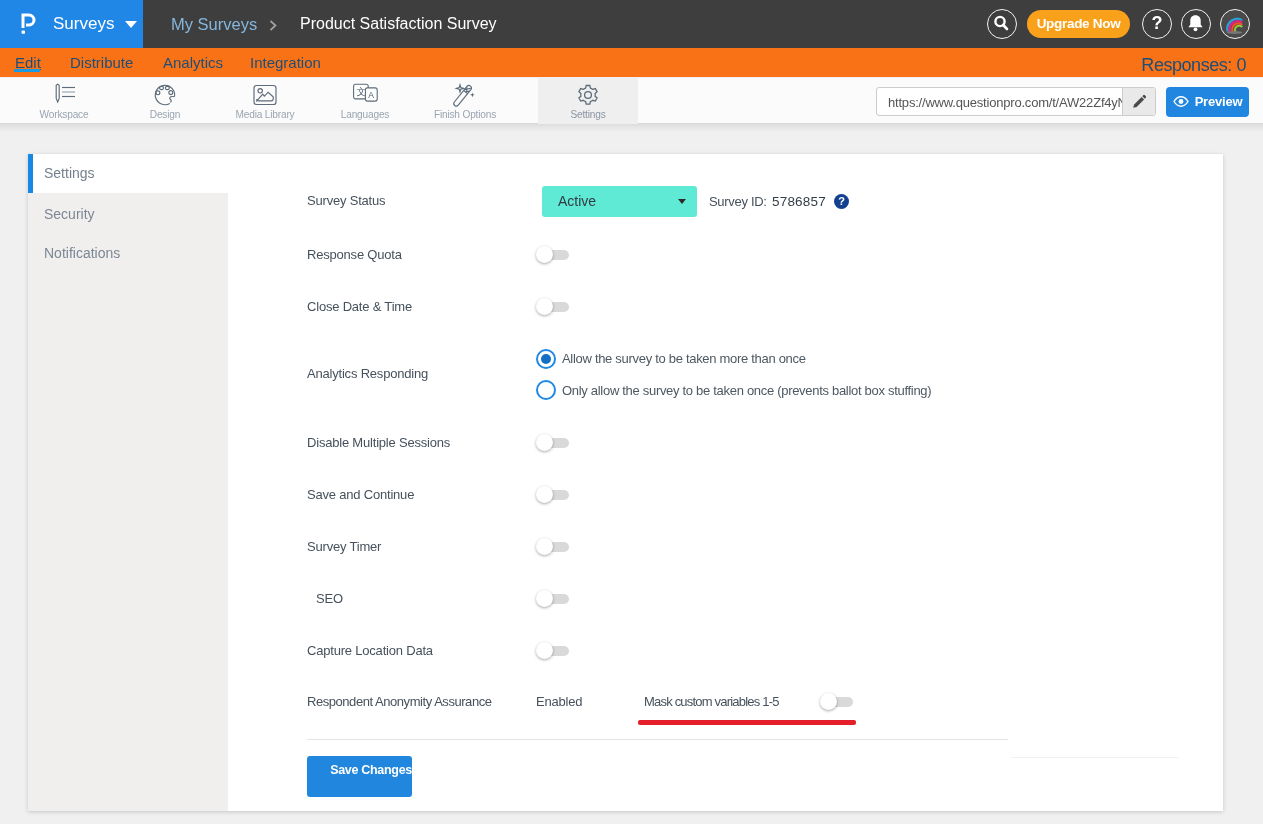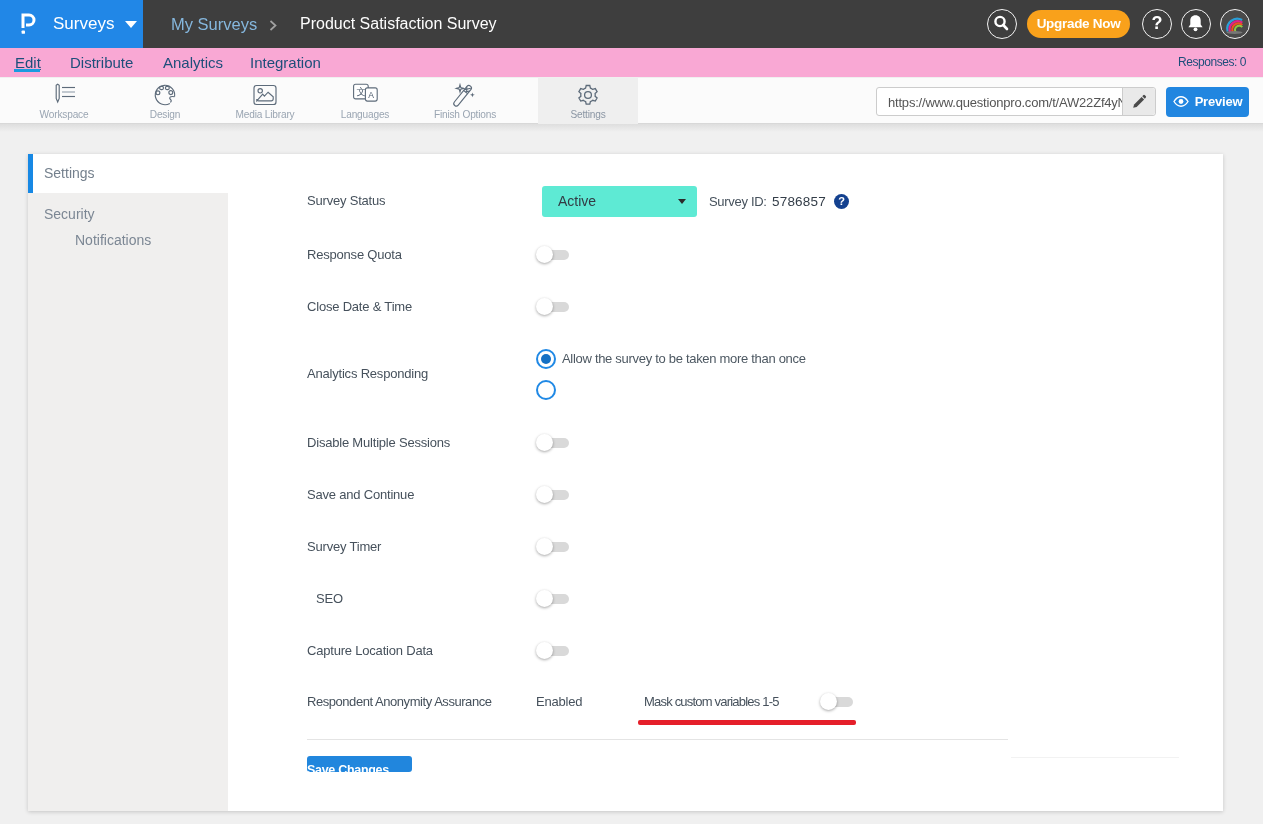--- a/index.html
+++ b/index.html
@@ -13,24 +13,24 @@
 .surveys-t { position:absolute; left:53px; top:14px; color:#fff; font-size:17px; }
 .logocaret { position:absolute; left:125px; top:21px; width:0; height:0; border-left:6px solid transparent; border-right:6px solid transparent; border-top:7px solid #fff; }
 .crumb1 { position:absolute; left:171px; top:15px; color:#85b7dd; font-size:16.5px; }
 .crumbsep { position:absolute; left:269px; top:17px; }
 .crumb2 { position:absolute; left:300px; top:15px; color:#fdfdfd; font-size:16px; }
 .circ { position:absolute; top:9px; width:30px; height:30px; border:1.5px solid #f2f2f2; border-radius:50%; }
 .upgrade { position:absolute; left:1027px; top:10px; width:103px; height:28px; background:#f9a11b; border-radius:14px; color:#fff; font-size:13.5px; letter-spacing:-0.3px; font-weight:bold; text-align:center; line-height:28px; }
 .qmark { color:#fff; font-size:18px; font-weight:bold; text-align:center; line-height:27px; }
 
 
-.subnav { position:absolute; left:0; top:48px; width:1263px; height:29px; background:#f9a8d4; }
+.subnav { position:absolute; left:0; top:48px; width:1263px; height:29px; background:#f97316; }
 .navitem { position:absolute; top:6px; color:#1d4e7a; font-size:15px; }
 .edit-underline { position:absolute; left:14px; top:21px; width:26px; height:2.5px; background:#1a9be0; }
-.responses { position:absolute; right:17px; top:7px; color:#1d4e7a; font-size:12px; letter-spacing:-0.45px; }
+.responses { position:absolute; right:17px; top:7px; color:#1d4e7a; font-size:18px; letter-spacing:-0.45px; }
 
 
 .toolbar { position:absolute; left:0; top:77px; width:1263px; height:47px; background:#fbfbfb; border-top:1px solid #f0f0f0; border-bottom:1px solid #d8d8d8; }
 .tool { position:absolute; top:0; height:46px; text-align:center; }
 .tool .lbl { position:absolute; width:200px; left:50%; margin-left:-100px; top:30px; font-size:11.5px; letter-spacing:-0.2px; color:#9aa5b2; transform:scaleX(0.88); }
 .tool svg { margin-top:5px; }
 .tool.active { background:#efefef; }
 .urlbox { position:absolute; left:876px; top:9px; width:280px; height:29px; background:#fff; border:1px solid #ccc; border-radius:3px; }
 .urlbox .txt { position:absolute; left:11px; top:7px; font-size:13px; letter-spacing:-0.2px; color:#555; white-space:nowrap; width:237px; overflow:hidden; }
 .urlbox .pbox { position:absolute; right:0; top:0; width:33px; height:27px; background:#e9e9e9; border-left:1px solid #ccc; border-radius:0 3px 3px 0; }
@@ -54,21 +54,21 @@
 .dropdown .car { position:absolute; right:11px; top:13px; width:0; height:0; border-left:4.5px solid transparent; border-right:4.5px solid transparent; border-top:5.5px solid #2b2b2b; }
 .sid-l { position:absolute; font-size:13px; letter-spacing:-0.3px; color:#46515c; }
 .sid-v { position:absolute; font-size:13.5px; letter-spacing:0.2px; color:#333d48; }
 .helpc { position:absolute; left:834px; top:194px; width:15px; height:15px; background:#14418f; border-radius:50%; color:#fff; font-size:11px; font-weight:bold; text-align:center; line-height:15px; }
 .radio { position:absolute; width:20px; height:20px; border:2px solid #2089e5; border-radius:50%; background:#fff; }
 .radio.sel::after { content:""; position:absolute; left:3px; top:3px; width:10px; height:10px; background:#1470c4; border-radius:50%; }
 .rtext { position:absolute; font-size:13px; letter-spacing:-0.3px; color:#4d5862; }
 .redbar { position:absolute; left:638px; top:720px; width:218px; height:5px; background:#e51f2a; border-radius:2px; }
 .divider { position:absolute; left:279px; top:585px; width:701px; height:1px; background:#e4e4e4; }
 .divider2 { position:absolute; left:983px; top:603px; width:168px; height:1px; background:#f2f2f2; }
-.savebtn { position:absolute; left:279px; top:602px; width:105px; height:16px; background:#2186dd; border-radius:3px; color:#fff; font-size:12.5px; letter-spacing:-0.3px; font-weight:bold; text-align:left; line-height:28px; }
+.savebtn { position:absolute; left:279px; top:602px; width:105px; height:41px; background:#2186dd; border-radius:3px; color:#fff; font-size:12.5px; letter-spacing:-0.3px; font-weight:bold; text-align:right; line-height:28px; }
 </style>
 </head>
 <body>
 
 <div class="topbar">
   <div class="logobox">
     <svg class="plogo" width="15" height="21" viewBox="0 0 15 21">
       <path d="M2 15 V2 H8 A5 5 0 0 1 8 12 H5" fill="none" stroke="#fff" stroke-width="3"></path>
       <rect x="0.6" y="17.4" width="3.4" height="3.4" rx="0.9" fill="#fff"></rect>
     </svg>
@@ -205,21 +205,21 @@
 </div>
 
 <div class="pageshadow"></div>
 
 <div class="card">
   <div class="sidebar"></div>
   <div class="sideactive">
       <span>Settings</span>
     </div>
   <span class="sideitem" style="top:52px;">Security</span>
-  <span class="sideitem" style="top:78px;margin-left:31px;">Notifications</span>
+  <span class="sideitem" style="top:91px;">Notifications</span>
 
   <span class="flabel" style="left:279px; top:39px;">Survey Status</span>
   <div class="dropdown" style="left:514px; top:32px;">
       <span class="val">Active</span>
       <div class="car"></div>
     </div>
   <span class="sid-l" style="left:681px; top:40px;">Survey ID:</span>
   <span class="sid-v" style="left:744px; top:40px;">5786857</span>
   <div class="helpc" style="left:806px; top:40px;">?</div>
 
@@ -232,20 +232,21 @@
   <span class="flabel" style="top:145px; left:279px;">Close Date &amp; Time</span>
   <div class="toggle" style="left:508px; top:144px;">
       <div class="track"></div>
       <div class="knob"></div>
     </div>
 
   <span class="flabel" style="top:212px; left:279px;">Analytics Responding</span>
   <div class="radio sel" style="left:508px; top:195px;"></div>
   <span class="rtext" style="left:534px; top:197px;">Allow the survey to be taken more than once</span>
   <div class="radio" style="left:508px; top:226px;"></div>
+  <span class="rtext" style="left:534px; top:229px;">Only allow the survey to be taken once (prevents ballot box stuffing)</span>
 
   <span class="flabel" style="top:281px; left:279px;">Disable Multiple Sessions</span>
   <div class="toggle" style="left:508px; top:280px;">
       <div class="track"></div>
       <div class="knob"></div>
     </div>
 
   <span class="flabel" style="top:333px; left:279px;">Save and Continue</span>
   <div class="toggle" style="left:508px; top:332px;">
       <div class="track"></div>

